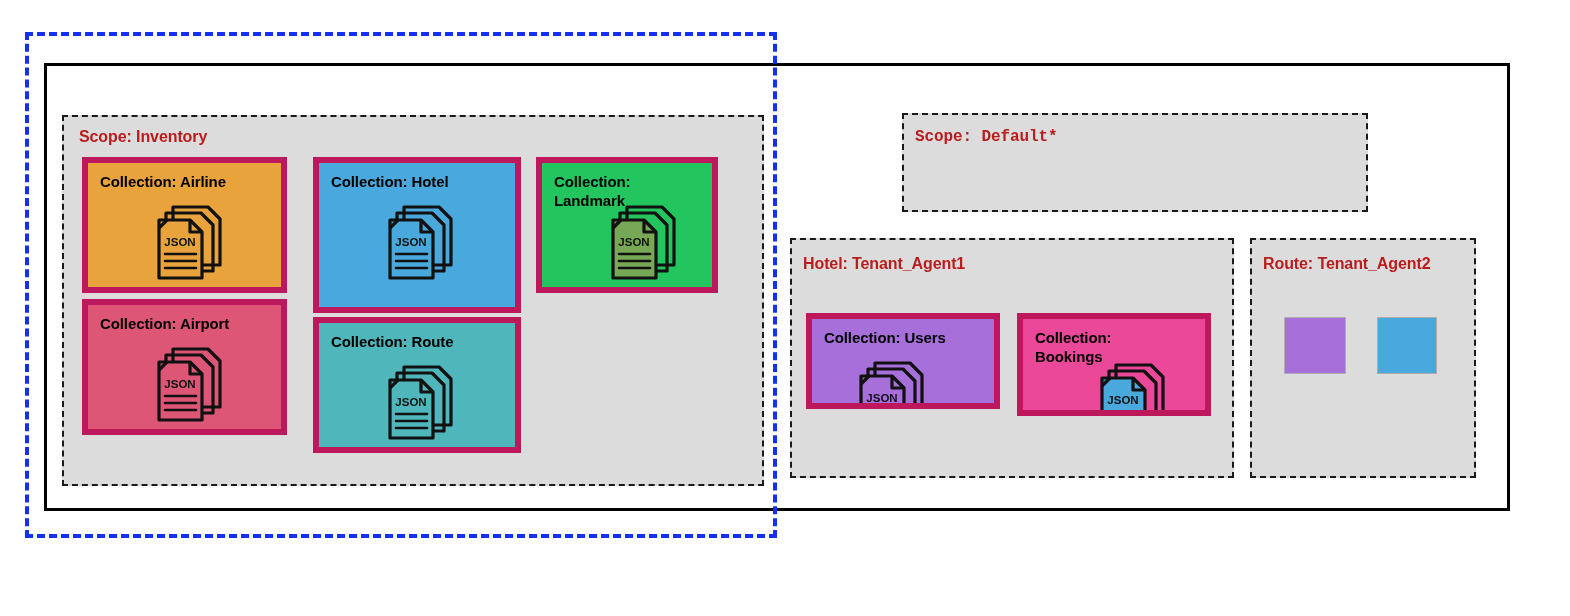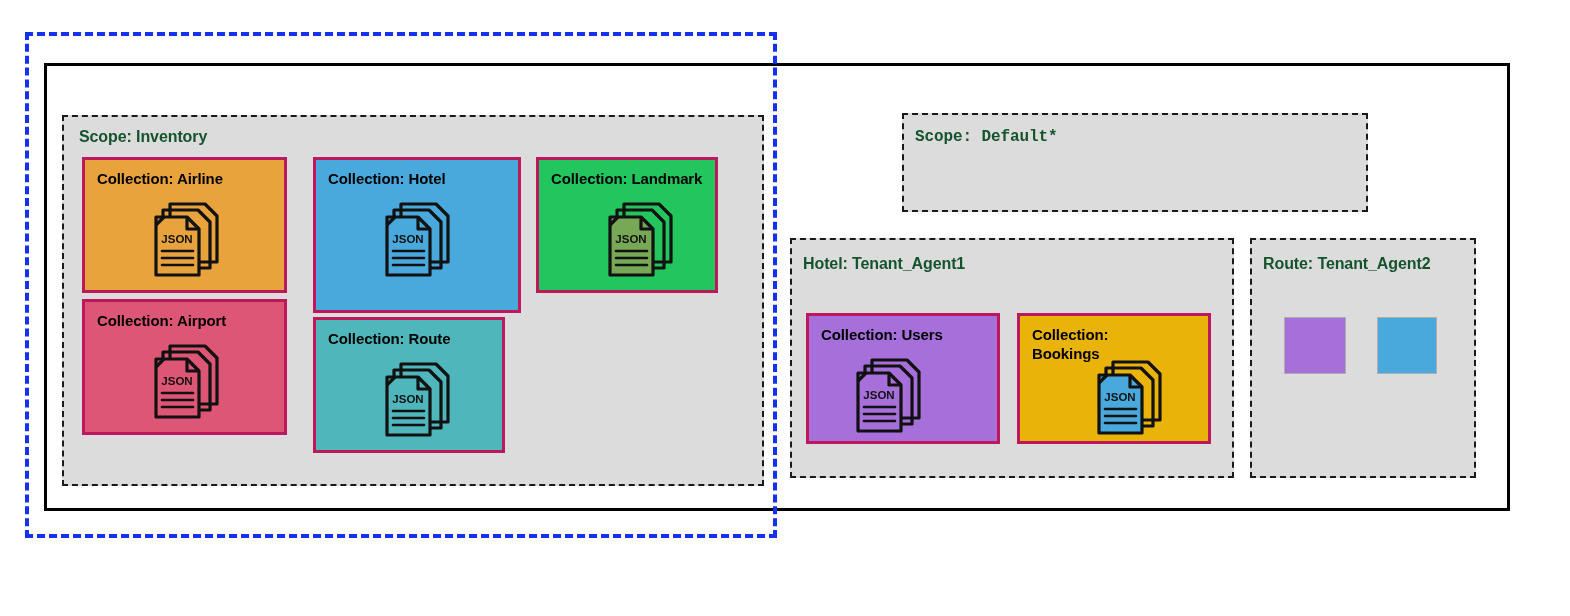--- a/index.html
+++ b/index.html
@@ -52,29 +52,29 @@
     position: absolute;
     border: 2px dashed #1a1a1a;
     background: #DCDCDC;
     box-sizing: border-box;
     z-index: 2;
   }
   .scope-title {
     position: absolute;
     font-size: 16px;
     font-weight: bold;
-    color: #14532d;
+    color: #b91c1c;
     letter-spacing: -0.1px;
     white-space: nowrap;
   }
 
   
   .collection-card {
     position: absolute;
-    border: 3px solid #be185d;
+    border: 6px solid #be185d;
     box-sizing: border-box;
     z-index: 3;
     overflow: hidden;
   }
   .collection-label {
     position: absolute;
     left: 12px;
     top: 9px;
     right: 8px;
     font-size: 15px;
@@ -182,21 +182,21 @@
         <text x="34" y="45" font-family="'Liberation Sans',sans-serif" font-size="11.5" font-weight="bold" fill="#111111" text-anchor="middle">JSON</text>
         <g stroke="#111111" stroke-width="2.6" stroke-linecap="round">
           <line x1="19" y1="53" x2="50" y2="53"></line>
           <line x1="19" y1="60" x2="50" y2="60"></line>
           <line x1="19" y1="67" x2="50" y2="67"></line>
         </g>
       </svg>
     </span>
   </div>
 
-  <div class="collection-card" style="left:313px; top:317px; width:192px; height:136px; background:#4FB6BB;">
+  <div class="collection-card" style="left:313px; top:317px; width:208px; height:136px; background:#4FB6BB;">
     <span class="collection-label">Collection: Route</span>
     <span class="json-icon" style="left:58px; top:38px;">
       <svg width="86" height="86" viewBox="0 0 86 86">
         <g fill="none" stroke="#111111" stroke-width="3.2" stroke-linejoin="round">
           <path d="M27 6 H62 L74 18 V64 H27 Z"></path>
           <path d="M20 12 H55 L67 24 V70 H20 Z"></path>
           <path d="M13 19 H44 L56 31 V77 H13 Z" fill="#4FB6BB"></path>
           <path d="M44 19 V31 H56"></path>
           <path d="M13 27 L21 19"></path>
         </g>
@@ -209,42 +209,42 @@
       </svg>
     </span>
   </div>
 
   <div class="scope-box" style="left:902px; top:113px; width:466px; height:99px;"></div>
   <div class="scope-title" style="left:915px; top:128px; z-index:4;font-family:Liberation Mono, monospace;">Scope: Default*</div>
 
   <div class="scope-box" style="left:790px; top:238px; width:444px; height:240px;"></div>
   <div class="scope-title" style="left:803px; top:255px; z-index:4;">Hotel: Tenant_Agent1</div>
 
-  <div class="collection-card" style="left:806px; top:313px; width:194px; height:131px; background:#A66FDA;">
+  <div class="collection-card" style="left:806px; top:313px; width:194px; height:96px; background:#A66FDA;">
     <span class="collection-label">Collection: Users</span>
     <span class="json-icon" style="left:36px; top:38px;">
       <svg width="86" height="86" viewBox="0 0 86 86">
         <g fill="none" stroke="#111111" stroke-width="3.2" stroke-linejoin="round">
           <path d="M27 6 H62 L74 18 V64 H27 Z"></path>
           <path d="M20 12 H55 L67 24 V70 H20 Z"></path>
           <path d="M13 19 H44 L56 31 V77 H13 Z" fill="#A66FDA"></path>
           <path d="M44 19 V31 H56"></path>
           <path d="M13 27 L21 19"></path>
         </g>
         <text x="34" y="45" font-family="'Liberation Sans',sans-serif" font-size="11.5" font-weight="bold" fill="#111111" text-anchor="middle">JSON</text>
         <g stroke="#111111" stroke-width="2.6" stroke-linecap="round">
           <line x1="19" y1="53" x2="50" y2="53"></line>
           <line x1="19" y1="60" x2="50" y2="60"></line>
           <line x1="19" y1="67" x2="50" y2="67"></line>
         </g>
       </svg>
     </span>
   </div>
 
-  <div class="collection-card" style="left:1017px; top:313px; width:194px; height:131px; background:#eab308;">
+  <div class="collection-card" style="left:1017px; top:313px; width:194px; height:103px; background:#ec4899;">
     <span class="collection-label" style="max-width:102px;">Collection: Bookings</span>
     <span class="json-icon" style="left:66px; top:40px;">
       <svg width="86" height="86" viewBox="0 0 86 86">
         <g fill="none" stroke="#111111" stroke-width="3.2" stroke-linejoin="round">
           <path d="M27 6 H62 L74 18 V64 H27 Z"></path>
           <path d="M20 12 H55 L67 24 V70 H20 Z"></path>
           <path d="M13 19 H44 L56 31 V77 H13 Z" fill="#49A9DC"></path>
           <path d="M44 19 V31 H56"></path>
           <path d="M13 27 L21 19"></path>
         </g>

